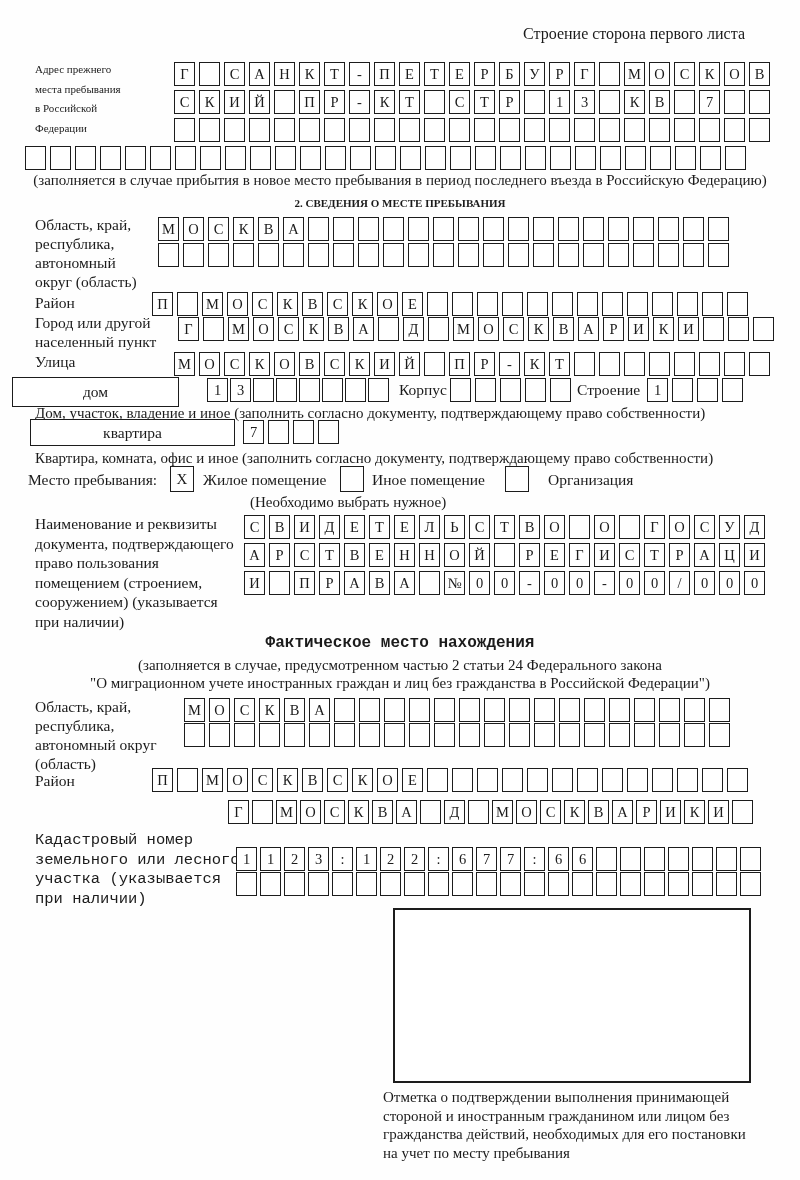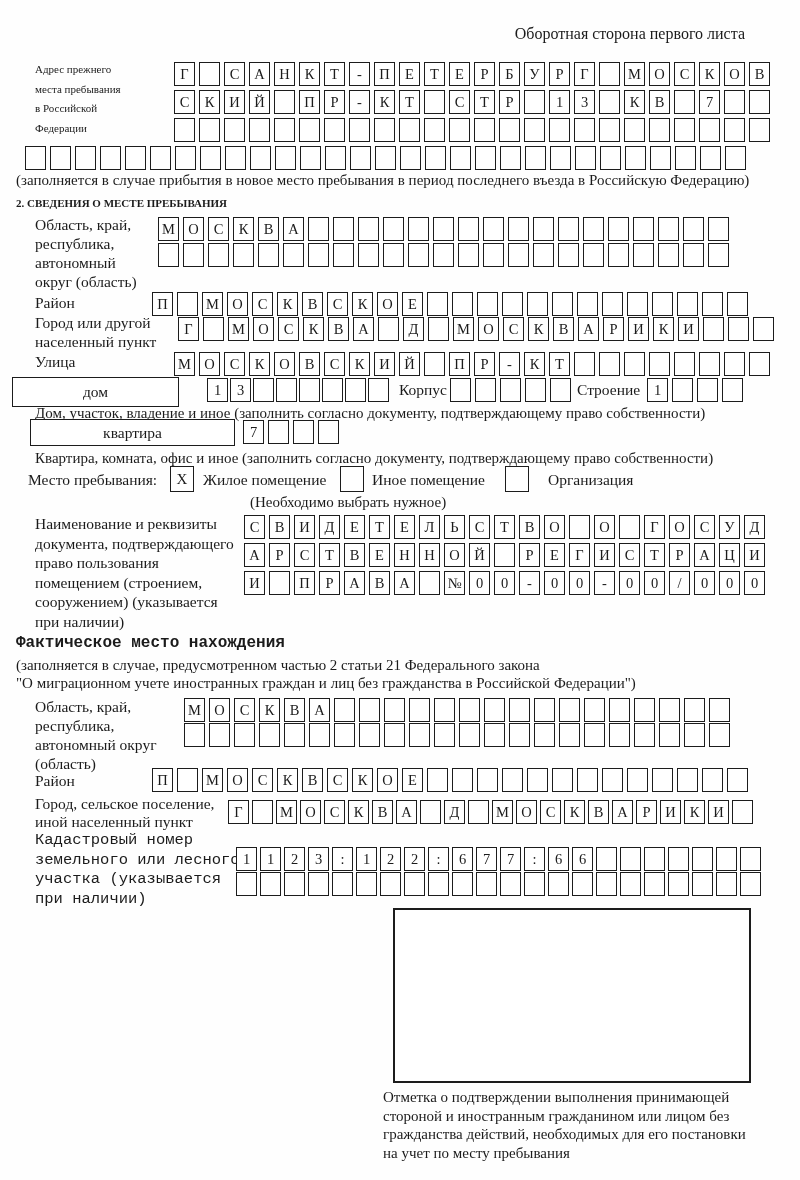--- a/index.html
+++ b/index.html
@@ -3,21 +3,21 @@
 <meta charset="utf-8">
 <style>
   html,body { margin:0; padding:0; background:#ffffff; }
   .page {
     position:relative; width:800px; height:1180px; background:#fefefe;
     font-family:"Liberation Serif", serif; color:#1b1b1b; overflow:hidden;
   }
   .abs { position:absolute; }
   .label { font-size:15.5px; line-height:19px; white-space:pre-line; }
   .caption { font-size:15px; line-height:18px; }
-  .center { left:16px; right:0; text-align:left; }
+  .center { left:0; right:0; text-align:center; }
   .heading { font-size:11px; font-weight:bold; }
   .cellrow { position:absolute; display:flex; gap:4px; }
   .cell {
     width:21px; height:24px; box-sizing:border-box; flex:0 0 auto;
     border:1.6px solid #1c1c1c; display:flex; align-items:center; justify-content:center;
     font-size:14.5px; background:#fff;
   }
   .labelbox {
     box-sizing:border-box; border:1.6px solid #1c1c1c; background:#fff;
     display:flex; align-items:center; justify-content:center; font-size:15.5px;
@@ -27,21 +27,21 @@
     display:flex; align-items:center; justify-content:center; font-size:15px; background:#fff;
   }
   .bigbox { box-sizing:border-box; border:2px solid #1c1c1c; background:#fff; }
   .prewrap { white-space:pre-line; }
 </style>
 </head>
 <body>
 
 <div class="page">
 
-  <div class="abs caption" style="top:25px; right:55px; font-size:16px;">Оборотная сторона первого листа</div>
+  <div class="abs caption" style="top:25px; right:55px; font-size:16px;">Строение сторона первого листа</div>
 
   <div class="abs label" style="left:35px; top:60px; width:150px; font-size:11px; line-height:19.5px;">Адрес прежнего
 места пребывания
 в Российской
 Федерации</div>
 
   <div class="abs caption center" style="top:171px;">(заполняется в случае прибытия в новое место пребывания в период последнего въезда в Российскую Федерацию)</div>
 
   <div class="abs heading center" style="top:197px;">2. СВЕДЕНИЯ О МЕСТЕ ПРЕБЫВАНИЯ</div>
 
@@ -78,30 +78,28 @@
   <div class="abs caption" style="left:250px; top:493px;">(Необходимо выбрать нужное)</div>
 
   <div class="abs label" style="left:35px; top:514px; line-height:19.5px;">Наименование и реквизиты
 документа, подтверждающего
 право пользования
 помещением (строением,
 сооружением) (указывается
 при наличии)</div>
 
   <div class="abs heading center" style="top:634px; font-size:16px;font-family:Liberation Mono, monospace;">Фактическое место нахождения</div>
-  <div class="abs caption center prewrap" style="top:656px;">(заполняется в случае, предусмотренном частью 2 статьи 21 Федерального закона
+  <div class="abs caption center prewrap" style="top:656px;">(заполняется в случае, предусмотренном частью 2 статьи 24 Федерального закона
 "О миграционном учете иностранных граждан и лиц без гражданства в Российской Федерации")</div>
 
   <div class="abs label" style="left:35px; top:697px;">Область, край,
 республика,
 автономный округ
 (область)</div>
   <div class="abs label" style="left:35px; top:771px;">Район</div>
-  <div class="abs label" style="left:35px; top:795px; line-height:18px;">Город, сельское поселение,
-иной населенный пункт</div>
   <div class="abs label" style="left:35px; top:831px; line-height:19.5px;font-family:Liberation Mono, monospace;">Кадастровый номер
 земельного или лесного
 участка (указывается
 при наличии)</div>
 
   <div class="abs bigbox" style="left:393px; top:908px; width:358px; height:175px;"></div>
   <div class="abs caption prewrap" style="left:383px; top:1088px; width:385px; text-align:left; line-height:18.5px;">Отметка о подтверждении выполнения принимающей
 стороной и иностранным гражданином или лицом без
 гражданства действий, необходимых для его постановки
 на учет по месту пребывания</div>

